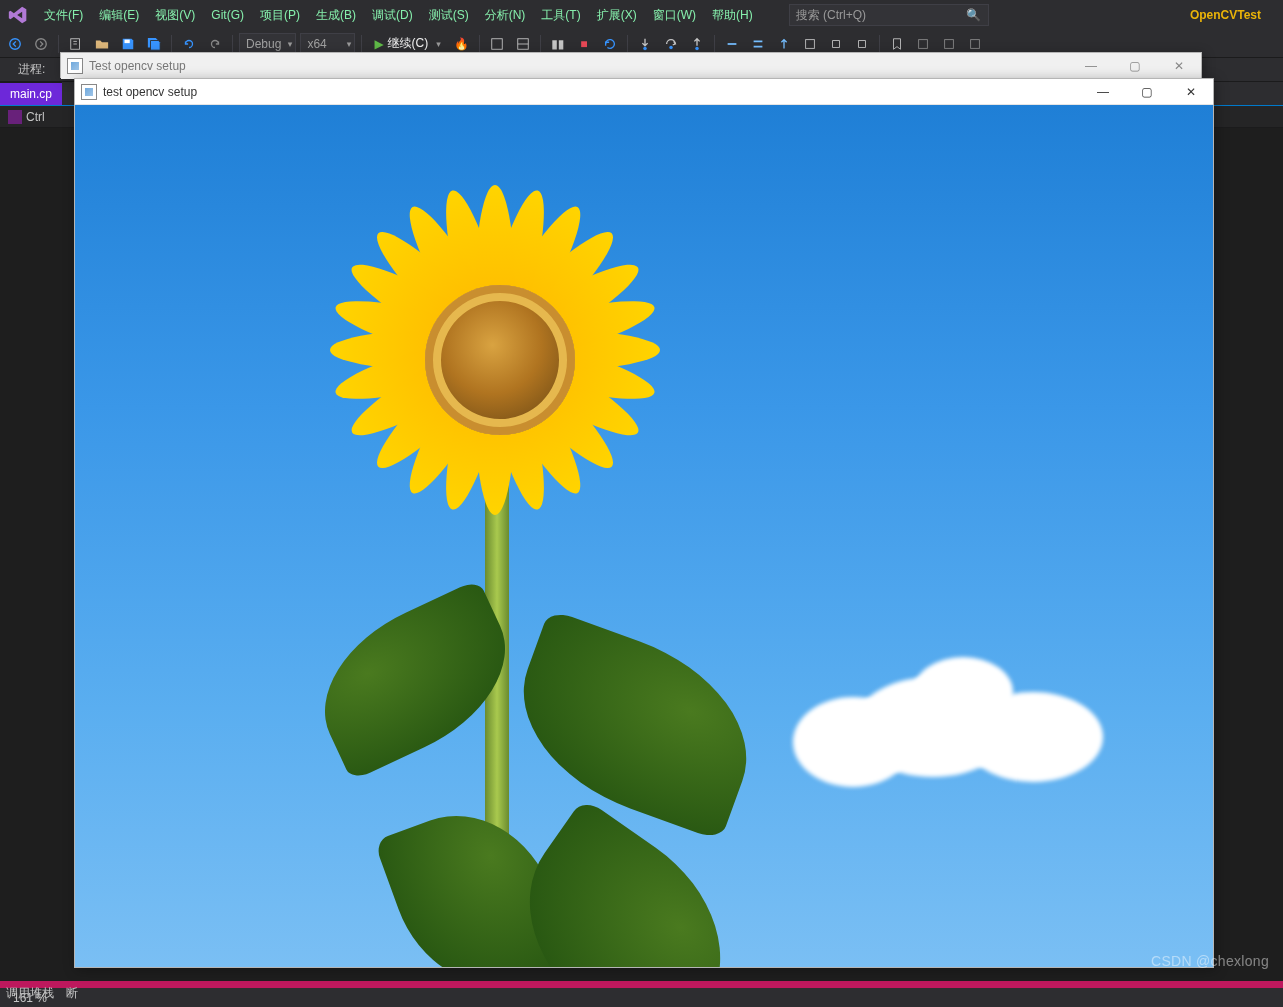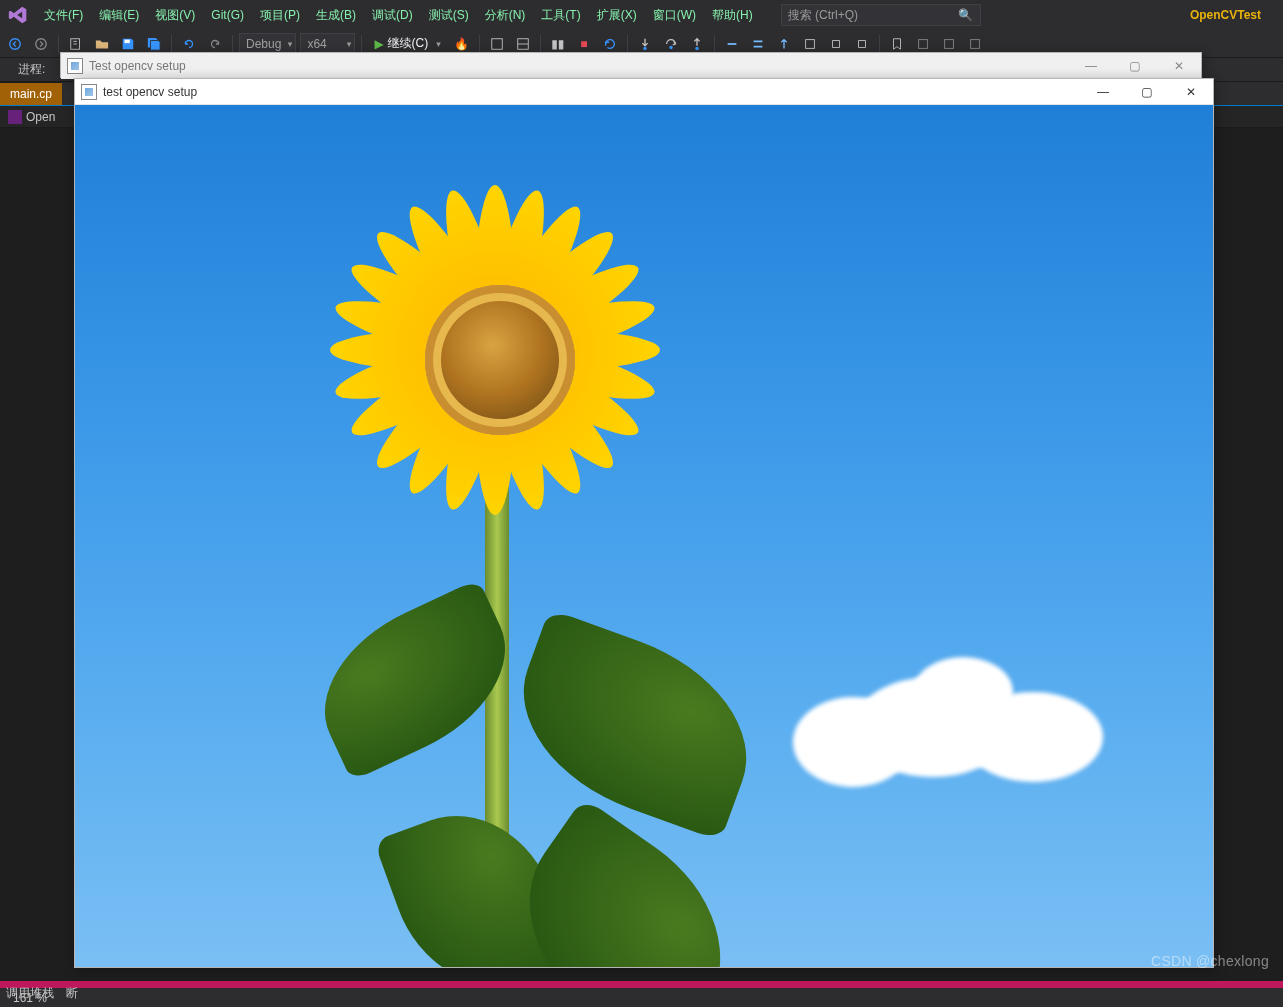--- a/index.html
+++ b/index.html
@@ -25,21 +25,21 @@
     display: flex; align-items: center; justify-content: center;
     margin-right: 4px;
   }
   .vs-logo svg { width: 20px; height: 20px; }
   .menu-item {
     padding: 4px 8px;
     color: #86efac;
     cursor: default;
   }
   .search-box {
-    margin-left: 20px;
+    margin-left: 28px;
     background: #333337;
     border: 1px solid #3f3f46;
     height: 22px; width: 200px;
     display: flex; align-items: center; justify-content: space-between;
     padding: 0 6px;
     color: #999;
   }
   .search-box .mag { color: #c5c5c5; }
   .solution-name {
     margin-left: auto;
@@ -85,21 +85,21 @@
     border-bottom: 1px solid #1b1b1c;
     color: #c5c5c5;
   }
   
   .tabbar {
     height: 24px; background: #2d2d30;
     display: flex; align-items: flex-end;
     border-bottom: 1px solid #007acc;
   }
   .tab {
-    background: #a16207; color: #fff;
+    background: #6d28d9; color: #fff;
     padding: 4px 10px; font-size: 12px;
     border-top: 1px solid #1c1c1c;
   }
   
   .navstrip {
     height: 22px; background: #252526;
     display: flex; align-items: center;
     padding-left: 8px; gap: 4px;
     border-bottom: 1px solid #1b1b1c;
     color: #c5c5c5;
@@ -401,21 +401,21 @@
 <div class="procbar">
   <span>进程:</span>
 </div>
 
 <div class="tabbar">
   <div class="tab">main.cp</div>
 </div>
 
 <div class="navstrip">
   <span class="nav-icon"></span>
-  <span>Open</span>
+  <span>Ctrl</span>
 </div>
 
 <div class="editor"></div>
 
 <div class="status">
   <span>161 %</span>
 </div>
 <div style="position:absolute;bottom:3px;left:0;right:0;height:22px;display:flex;align-items:center;padding-left:6px;gap:12px;color:#c5c5c5">
   <span>调用堆栈</span>
   <span>断</span>

